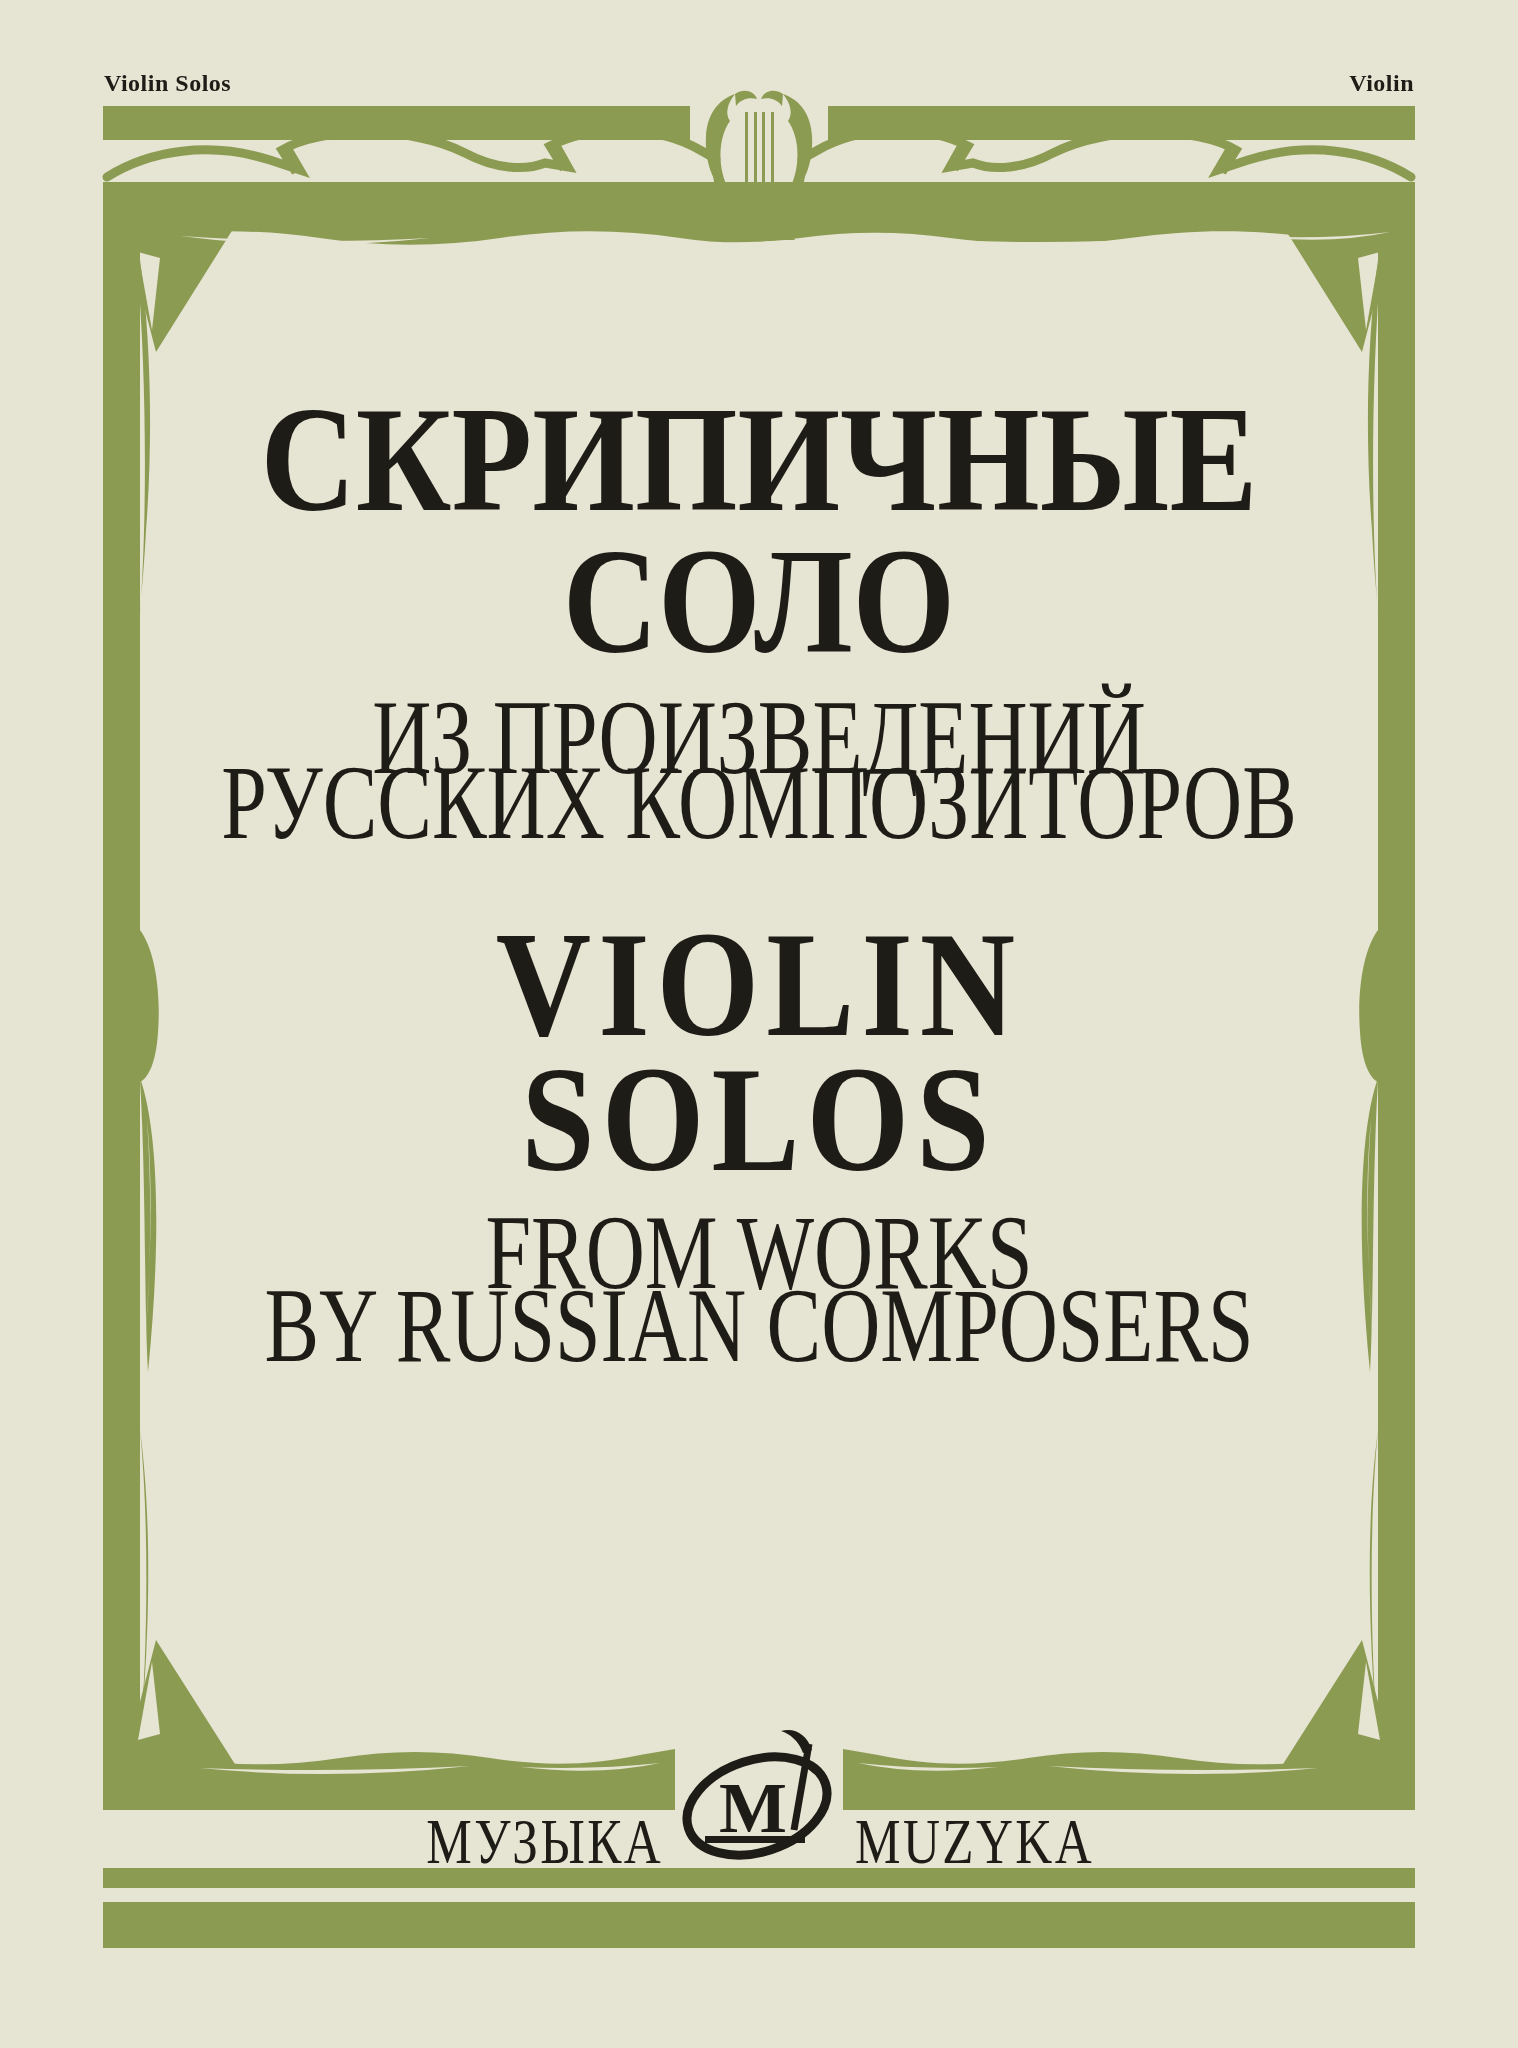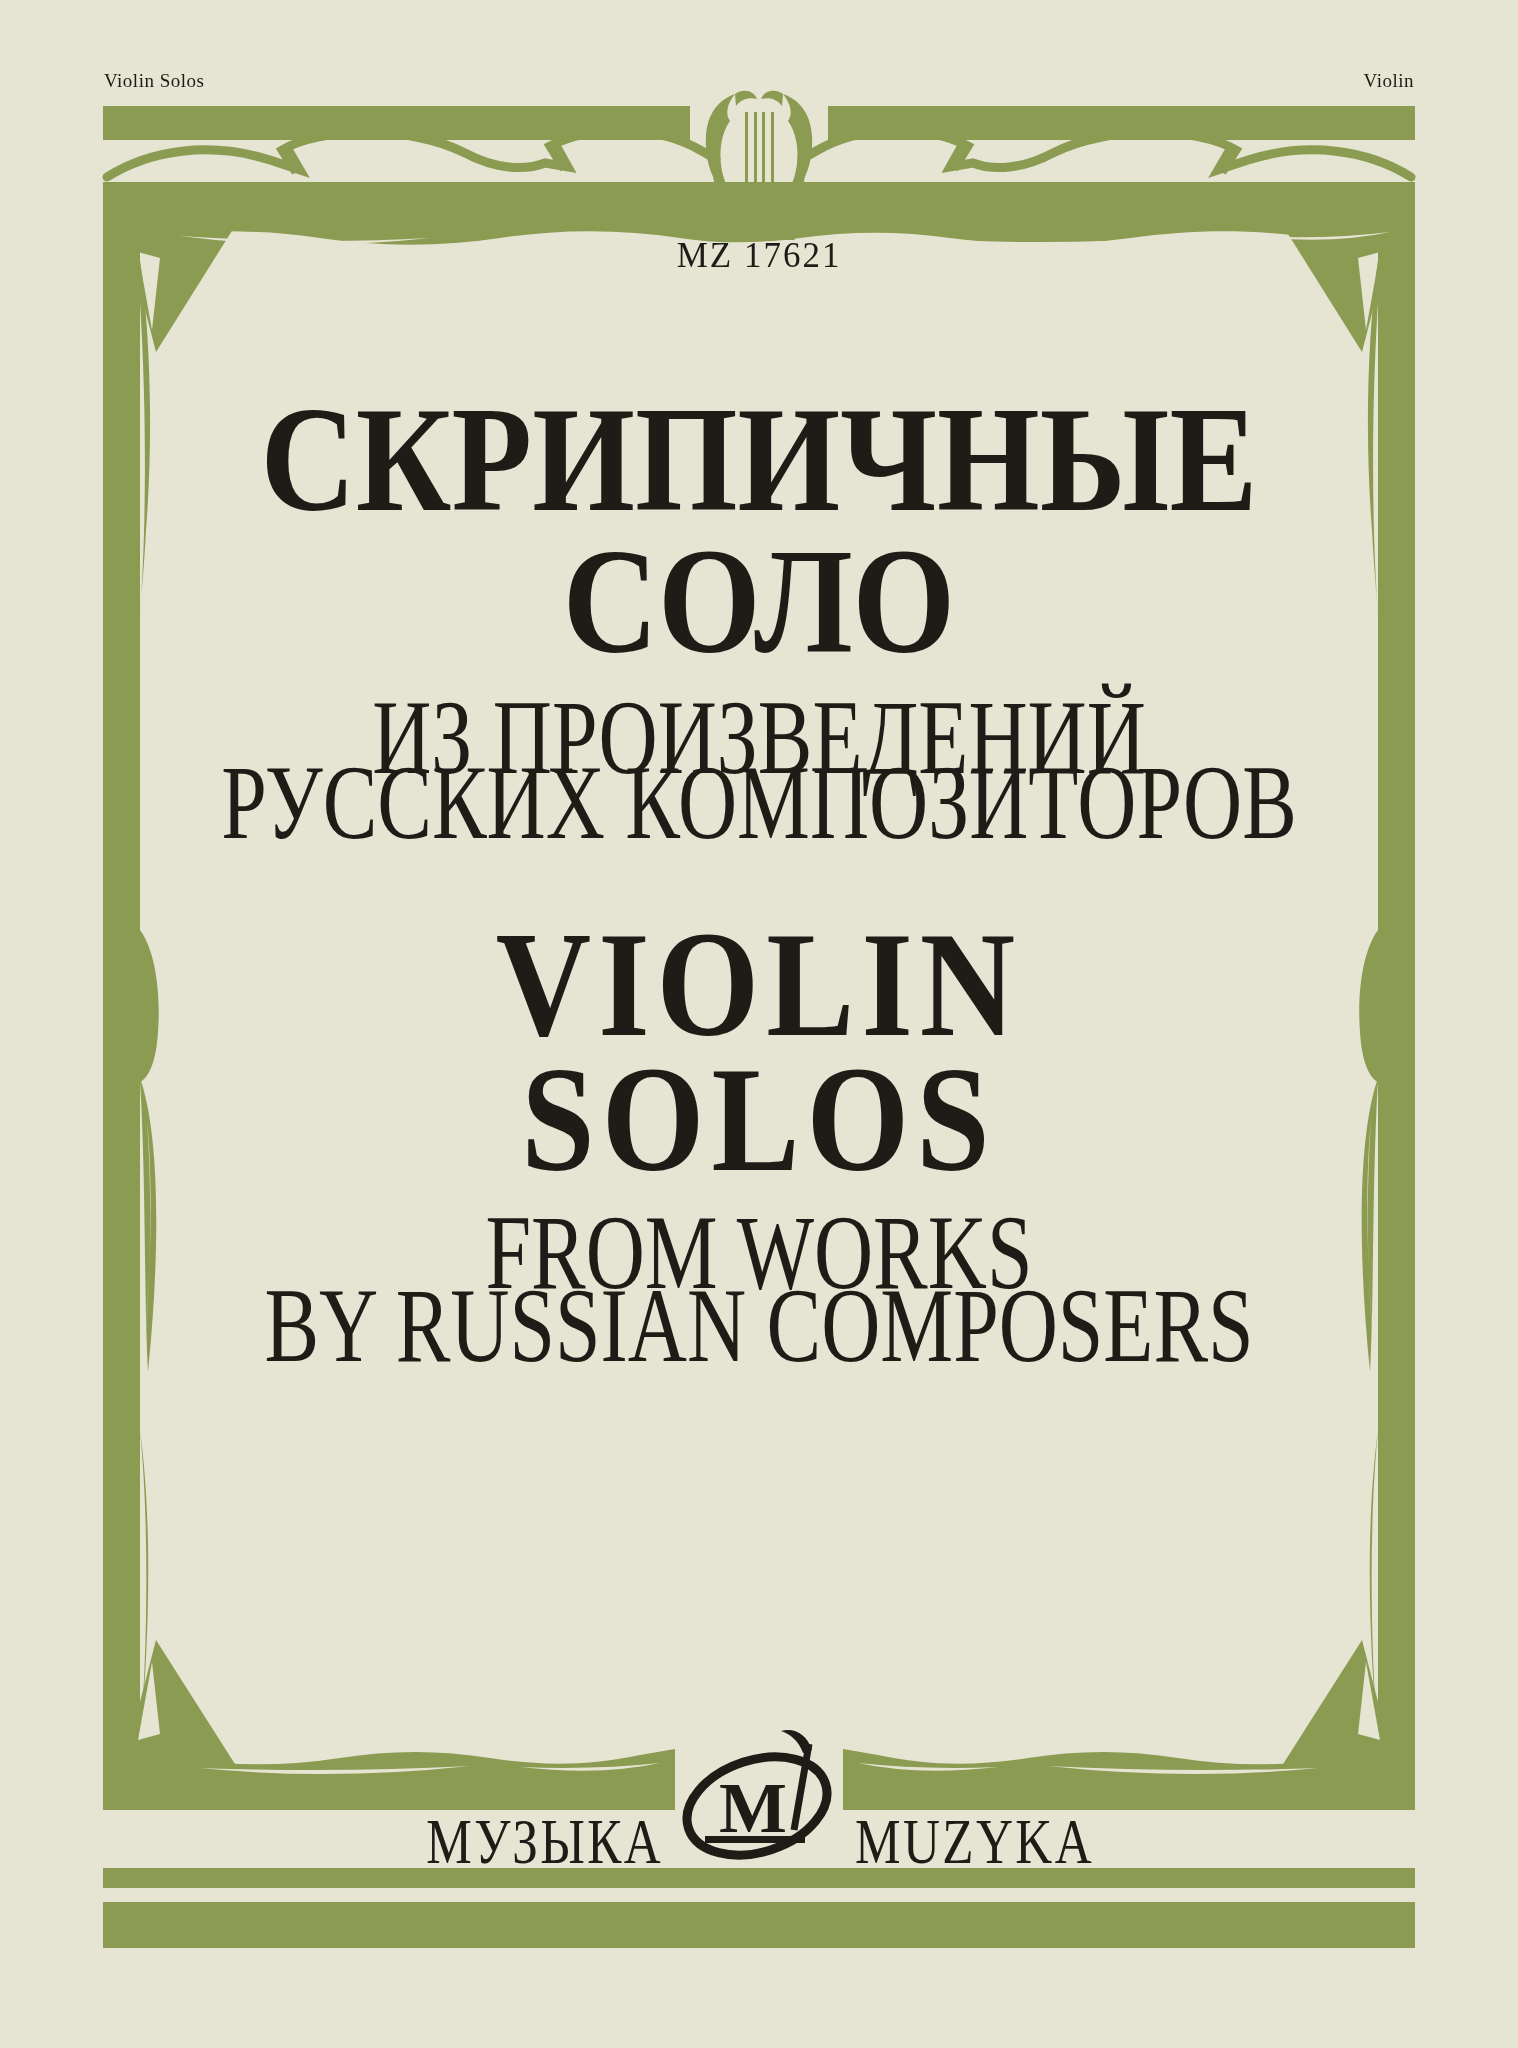--- a/index.html
+++ b/index.html
@@ -18,21 +18,21 @@
     color:var(--dark);
   }
   svg.decor{position:absolute;left:0;top:0;z-index:1;}
   .g{fill:var(--green);}
   .bgf{fill:var(--bg);}
   .dk{fill:var(--dark);}
   .gl{stroke:var(--green);fill:none;}
   .dl{stroke:var(--dark);fill:none;}
 
   .txt{position:absolute;z-index:3;white-space:nowrap;color:var(--dark);}
-  .corner-label{top:70px;font-size:19px;font-weight:normal;letter-spacing:.5px;text-align:center;}
+  .corner-label{top:70px;font-size:24px;font-weight:bold;letter-spacing:.5px;text-align:center;}
   #lbl-left{left:104px;}
   #lbl-right{right:104px;}
   #catalog{left:0;right:0;top:236px;text-align:center;font-size:35px;letter-spacing:2px;}
 
   .tline{position:absolute;left:0;width:100%;text-align:center;line-height:1;z-index:3;}
   .big{font-size:150px;font-weight:bold;transform:scaleX(.88);transform-origin:50% 50%;}
   .mid{font-size:105px;font-weight:400;transform:scaleX(.78);transform-origin:50% 50%;}
   .en-big{letter-spacing:8px;}
   #ru1{top:384px;}
   #ru2{top:526px;}
@@ -122,21 +122,20 @@
       <text class="dk" x="753" y="1832" text-anchor="middle" font-family="Liberation Serif, DejaVu Serif, serif" font-size="72" font-weight="bold">M</text>
       <path class="dl" stroke-width="7" d="M794,1830 L809,1744"></path>
       <path class="dk" d="M812,1750 C807,1734 794,1727 781,1731 C790,1734 799,1741 803,1753 Z"></path>
       <rect class="dk" x="705" y="1836" width="100" height="7"></rect>
     </g>
   </svg>
 
   <div id="lbl-left" class="txt corner-label">Violin Solos</div>
   <div id="lbl-right" class="txt corner-label">Violin</div>
 
-  <div id="catalog" class="txt">MZ 17621</div>
 
   <div id="ru1" class="tline big">СКРИПИЧНЫЕ</div>
   <div id="ru2" class="tline big">СОЛО</div>
   <div id="ru3" class="tline mid">ИЗ ПРОИЗВЕДЕНИЙ</div>
   <div id="ru4" class="tline mid">РУССКИХ КОМПОЗИТОРОВ</div>
 
   <div id="en1" class="tline big en-big">VIOLIN</div>
   <div id="en2" class="tline big en-big">SOLOS</div>
   <div id="en3" class="tline mid">FROM WORKS</div>
   <div id="en4" class="tline mid">BY RUSSIAN COMPOSERS</div>

